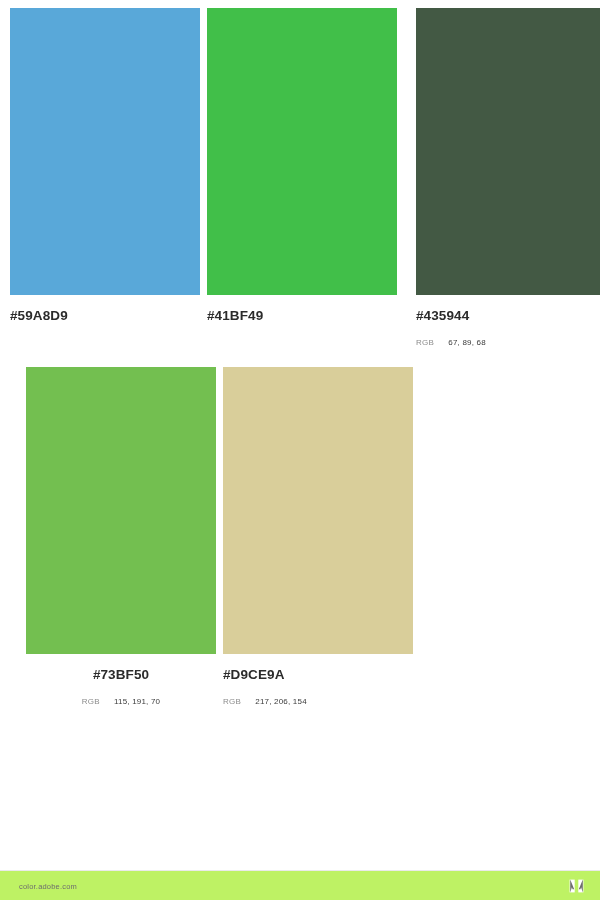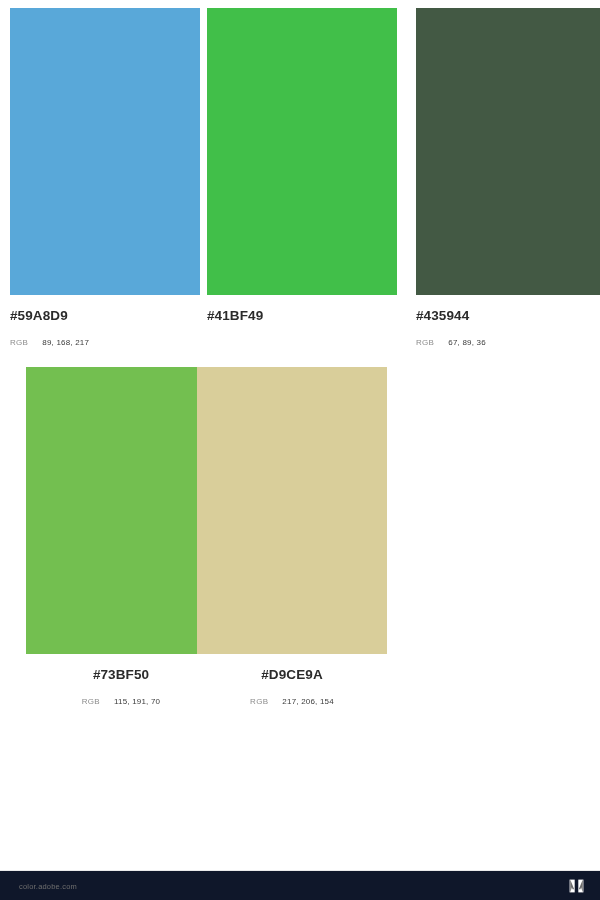--- a/index.html
+++ b/index.html
@@ -38,21 +38,21 @@
     top: 0;
   }
   .cell-w3 { width: 190px; }
   .cell-w2 { width: 190px; }
 
   .row-1 .cell:nth-child(1) { left: 0px; }
   .row-1 .cell:nth-child(2) { left: 197px; }
   .row-1 .cell:nth-child(3) { left: 406px; }
 
   .row-2 .cell:nth-child(1) { left: 16px; text-align: center; }
-  .row-2 .cell:nth-child(2) { left: 187px; text-align: center; }
+  .row-2 .cell:nth-child(2) { left: 213px; }
 
   .swatch {
     display: block;
     width: 100%;
     height: 287px;
     line-height: 0;
     font-size: 0;
   }
 
   
@@ -132,39 +132,36 @@
 <body style="background: rgb(255, 255, 255);">
 
 <div class="palette">
 
   <div class="row row-1">
 
     <div class="cell cell-w3">
       <span class="swatch" style="background-color: rgb(89, 168, 217);"></span>
       <div class="info">
         <span class="hex">#59A8D9</span>
-        <span class="rgb-line">
-          <span class="rgb-label">RGB</span><span class="rgb-values">89, 168, 217</span>
-        </span>
       </div>
     </div>
 
     <div class="cell cell-w3">
       <span class="swatch" style="background-color: rgb(65, 191, 73);"></span>
       <div class="info">
         <span class="hex">#41BF49</span>
       </div>
     </div>
 
     <div class="cell cell-w3">
       <span class="swatch" style="background-color: rgb(67, 89, 68);"></span>
       <div class="info">
         <span class="hex">#435944</span>
         <span class="rgb-line">
-          <span class="rgb-label">RGB</span><span class="rgb-values">67, 89, 36</span>
+          <span class="rgb-label">RGB</span><span class="rgb-values">67, 89, 68</span>
         </span>
       </div>
     </div>
 
   </div>
 
   <div class="row row-2">
 
     <div class="cell cell-w2">
       <span class="swatch" style="background-color: rgb(115, 191, 80);"></span>
@@ -182,21 +179,21 @@
         <span class="hex">#D9CE9A</span>
         <span class="rgb-line">
           <span class="rgb-label">RGB</span><span class="rgb-values">217, 206, 154</span>
         </span>
       </div>
     </div>
 
   </div>
 </div>
 
-<div class="footer" style="background: #0f172a;">
+<div class="footer" style="background: #bef264;">
   <span class="footer-url" style="color: rgb(110, 110, 110);">color.adobe.com</span>
   <span class="footer-logo">
     <svg width="15" height="14" viewBox="0 0 15 14" aria-hidden="true">
       <path d="M0.6 0.6 L5.7 0.6 L5.7 13.4 L0.6 13.4 Z" fill="#ffffff"></path>
       <path d="M1.2 13.4 L1.2 0.6 L5.2 10.2 L3.6 10.2 L2.9 8.2 Z" fill="#6e6e6e"></path>
       <path d="M9.3 0.6 L14.4 0.6 L14.4 13.4 L9.3 13.4 Z" fill="#ffffff"></path>
       <path d="M13.8 13.4 L13.8 0.6 L9.8 10.2 L11.4 10.2 L12.1 8.2 Z" fill="#6e6e6e"></path>
     </svg>
   </span>
 </div>

